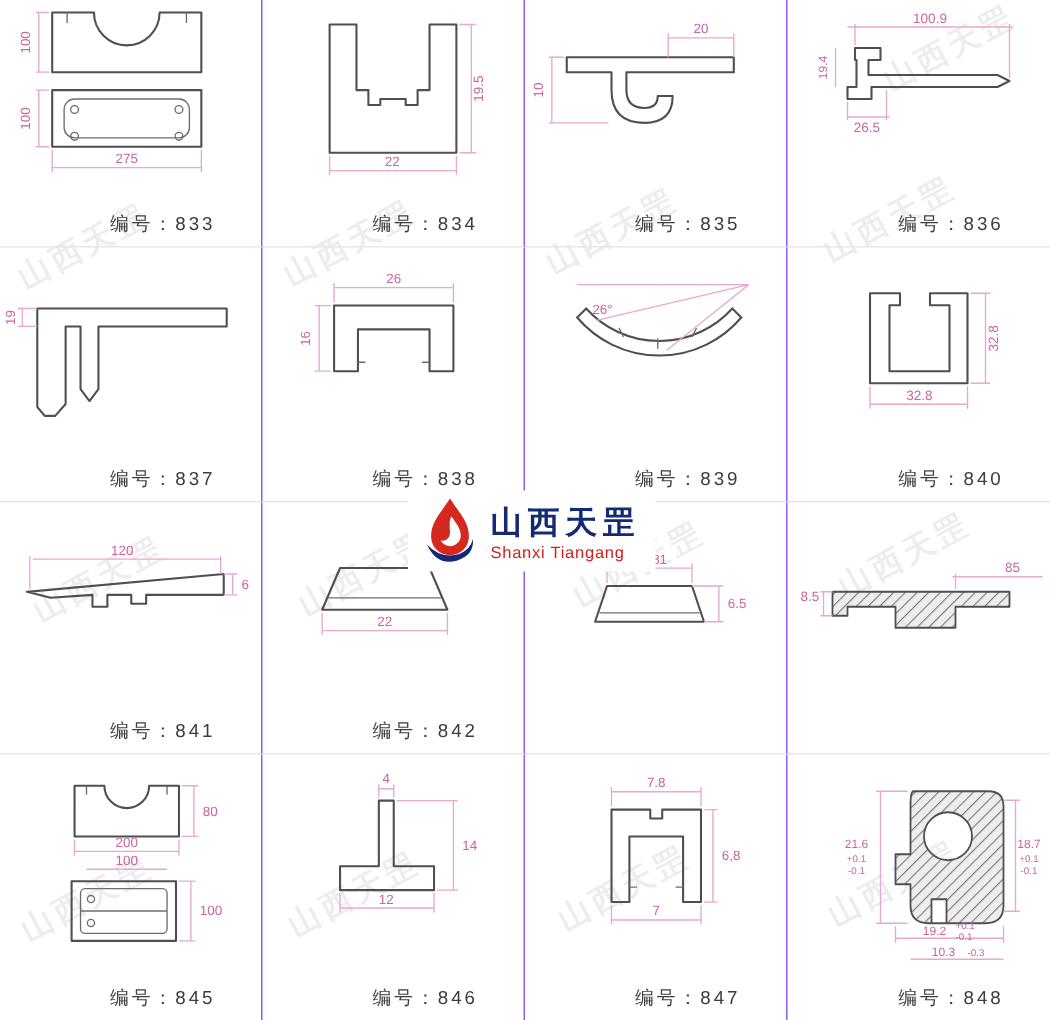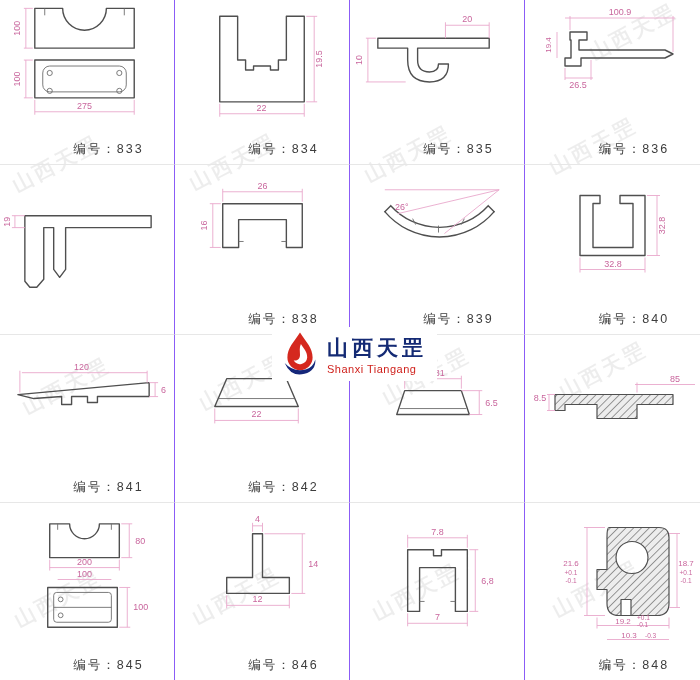--- a/index.html
+++ b/index.html
@@ -128,20 +128,21 @@
     </figure>
 
     <figure class="cell">
       <svg viewBox="0 0 175 138" preserveAspectRatio="xMidYMid meet">
         <path class="shape" d="M25,36 H152 V48 H66 V90 L60,98 L54,90 V48 H44 V100 L37,108 L30,108 L25,102 Z"></path>
         <g>
           <path class="dim" d="M15,36 V48 M25,36 H12 M25,48 H12"></path>
           <text class="dimtext" transform="rotate(-90 10 42)" x="10" y="42">19</text>
         </g>
       </svg>
+      <figcaption class="code">编号：837</figcaption>
     </figure>
 
     <figure class="cell">
       <svg viewBox="0 0 175 138" preserveAspectRatio="xMidYMid meet">
         <path class="shape" d="M48,34 H128 V78 H112 V50 H64 V78 H48 Z"></path>
         <path class="inner" d="M64,72 H69 M112,72 H107"></path>
         <g>
           <path class="dim" d="M48,22 H128 M48,32 V19 M128,32 V19 M38,34 V78 M46,34 H35 M46,78 H35"></path>
           <text class="dimtext" x="88" y="19">26</text>
           <text class="dimtext" transform="rotate(-90 32 56)" x="32" y="56">16</text>
@@ -260,20 +261,21 @@
       <svg viewBox="0 0 175 138" preserveAspectRatio="xMidYMid meet">
         <path class="shape" d="M58,28 H84 V34 H92 V28 H118 V90 H106 V46 H70 V90 H58 Z"></path>
         <path class="inner" d="M70,80 H75 M106,80 H101"></path>
         <g>
           <path class="dim" d="M58,16 H118 M58,26 V13 M118,26 V13 M126,28 V90 M120,28 H129 M120,90 H129 M58,102 H118 M58,92 V105 M118,92 V105"></path>
           <text class="dimtext" x="88" y="13">7.8</text>
           <text class="dimtext as" x="132" y="62">6,8</text>
           <text class="dimtext" x="88" y="99">7</text>
         </g>
       </svg>
+      <figcaption class="code">编号：847</figcaption>
     </figure>
 
     <figure class="cell">
       <svg viewBox="0 0 175 138" preserveAspectRatio="xMidYMid meet">
         <path class="shape-fill" d="M84,16 H134 Q144,16 144,26 V92 Q144,104 132,104 H94 Q82,104 82,92 V78 H72 V58 H82 V26 Q82,16 84,16 Z
              M107,46 m-16,0 a16,16 0 1 0 32,0 a16,16 0 1 0 -32,0 Z
              M96,104 V88 H106 V104 Z"></path>
         <g>
           <path class="dim" d="M62,16 V104 M80,16 H59 M80,104 H59 M152,22 V96 M144,22 H155 M144,96 H155 M72,114 H144 M72,106 V117 M144,106 V117 M82,128 H144"></path>
           <text class="dimtext" x="46" y="54" style="font-size:8px">21.6</text>

